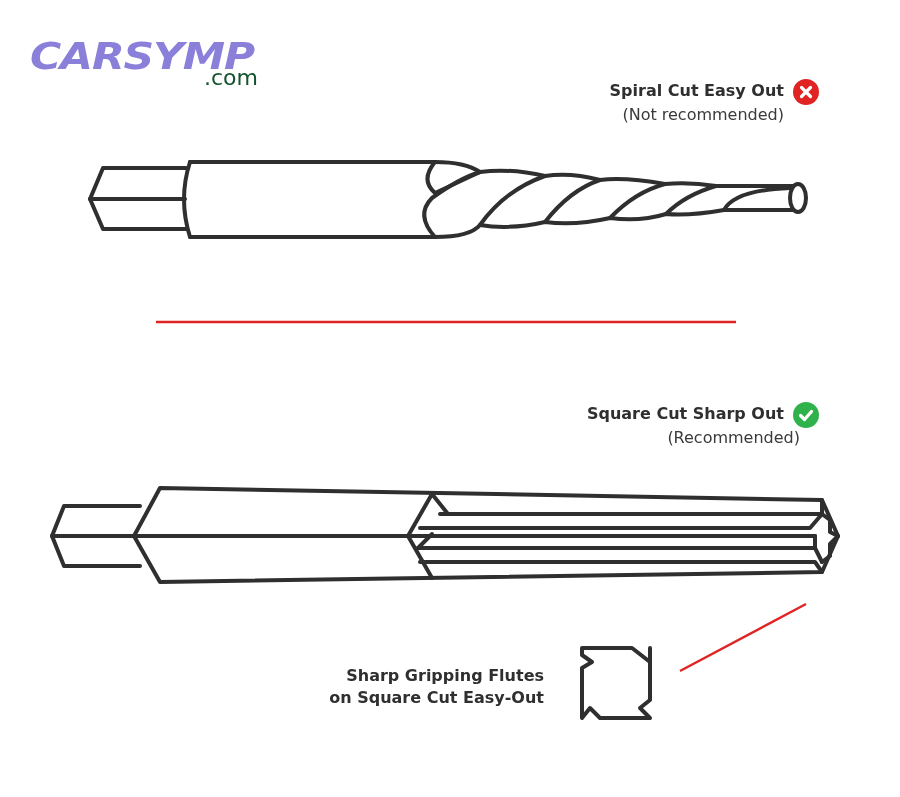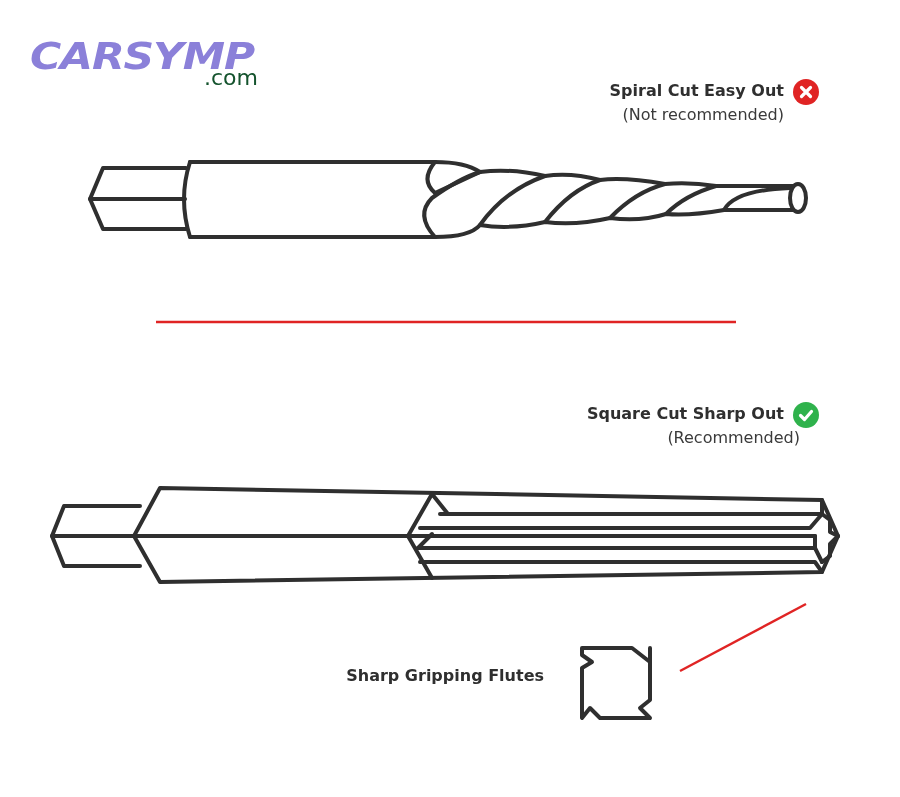--- a/index.html
+++ b/index.html
@@ -33,20 +33,21 @@
 <div class="abs heading" style="right:116px; top:404px;">Square Cut Sharp Out</div>
 <div class="abs badge" style="left:793px; top:402px; background:#2fb24c;">
   <svg width="26" height="26" viewBox="0 0 26 26" style="position:static;">
     <path d="M7.5 13.5 L11.5 17.5 L18.5 9.5" stroke="#ffffff" stroke-width="3.2" fill="none" stroke-linecap="round" stroke-linejoin="round"></path>
   </svg>
 </div>
 <div class="abs sub" style="right:100px; top:428px;">(Recommended)</div>
 
 <div class="abs caption" style="right:356px; top:665px;">
   <div>Sharp Gripping Flutes</div>
+  <div>on Square Cut Easy-Out</div>
 </div>
 
 <svg width="900" height="797" viewBox="0 0 900 797">
   <g fill="none" stroke="#2f2f2f" stroke-width="4" stroke-linejoin="round" stroke-linecap="round">
 
     <g>
 
       <path d="M186 168 L103 168 L90 199 L103 229 L186 229" fill="#fff"></path>
       <path d="M90 199 L185 199"></path>
 

